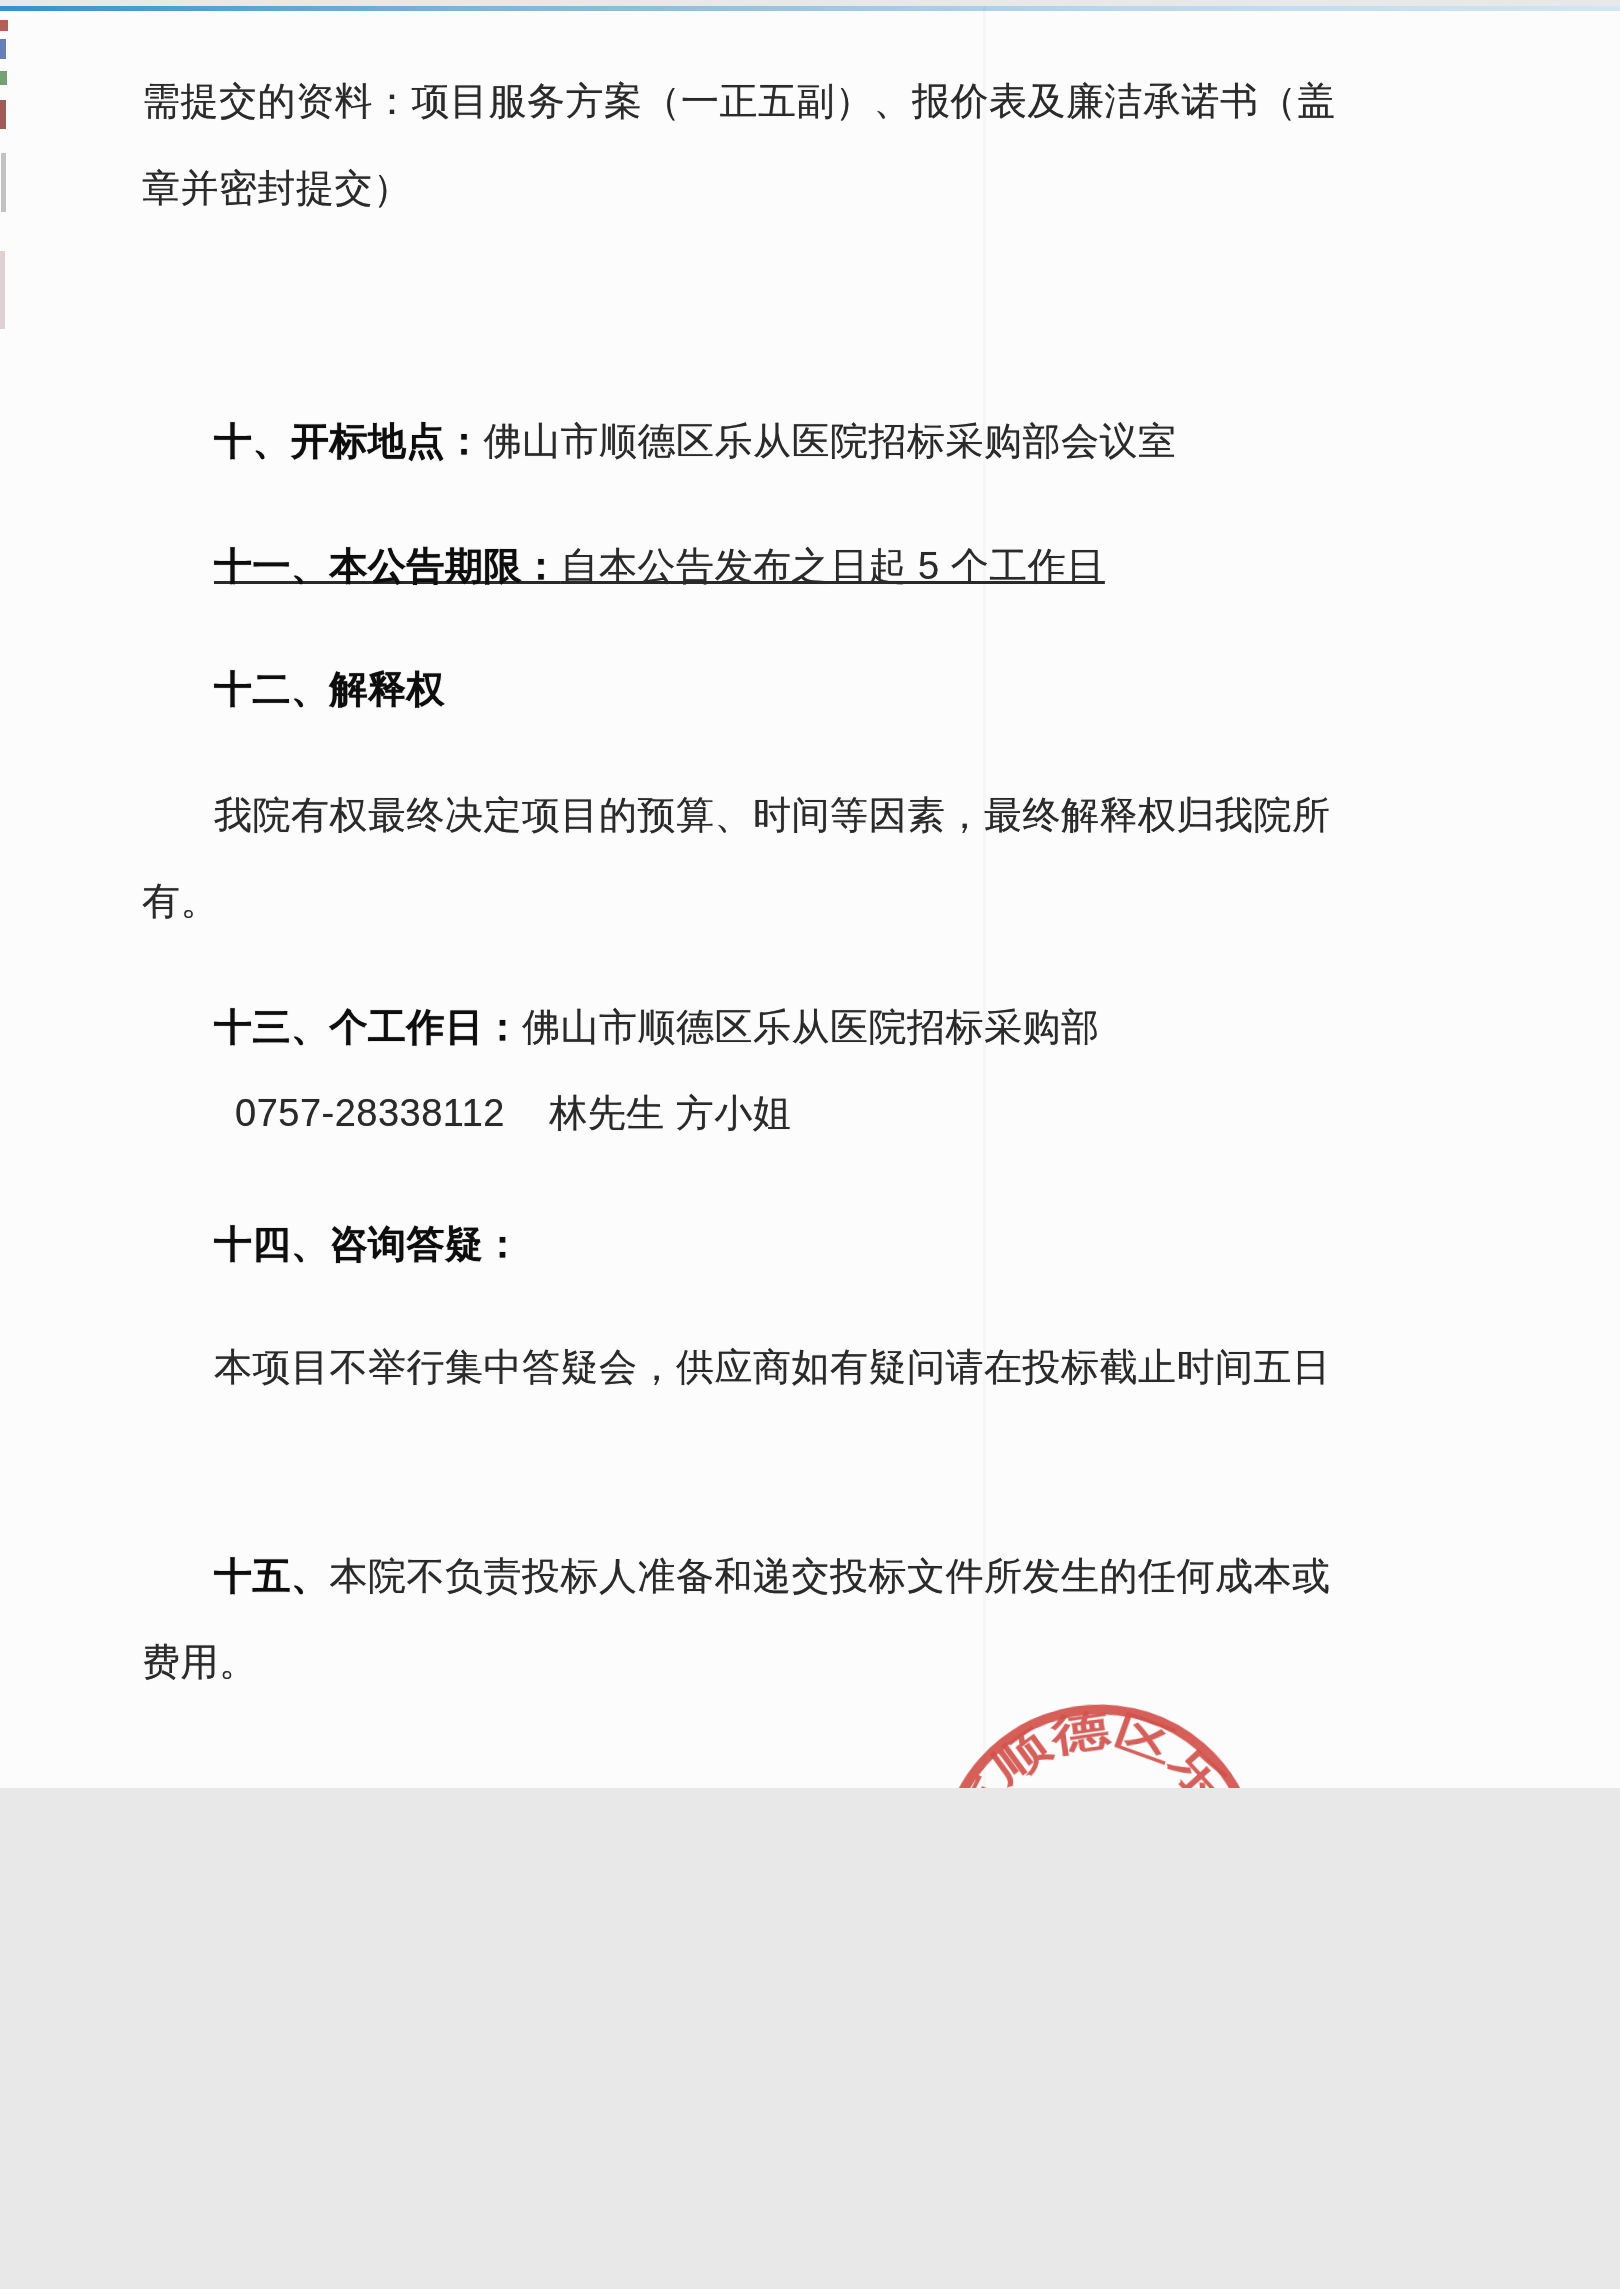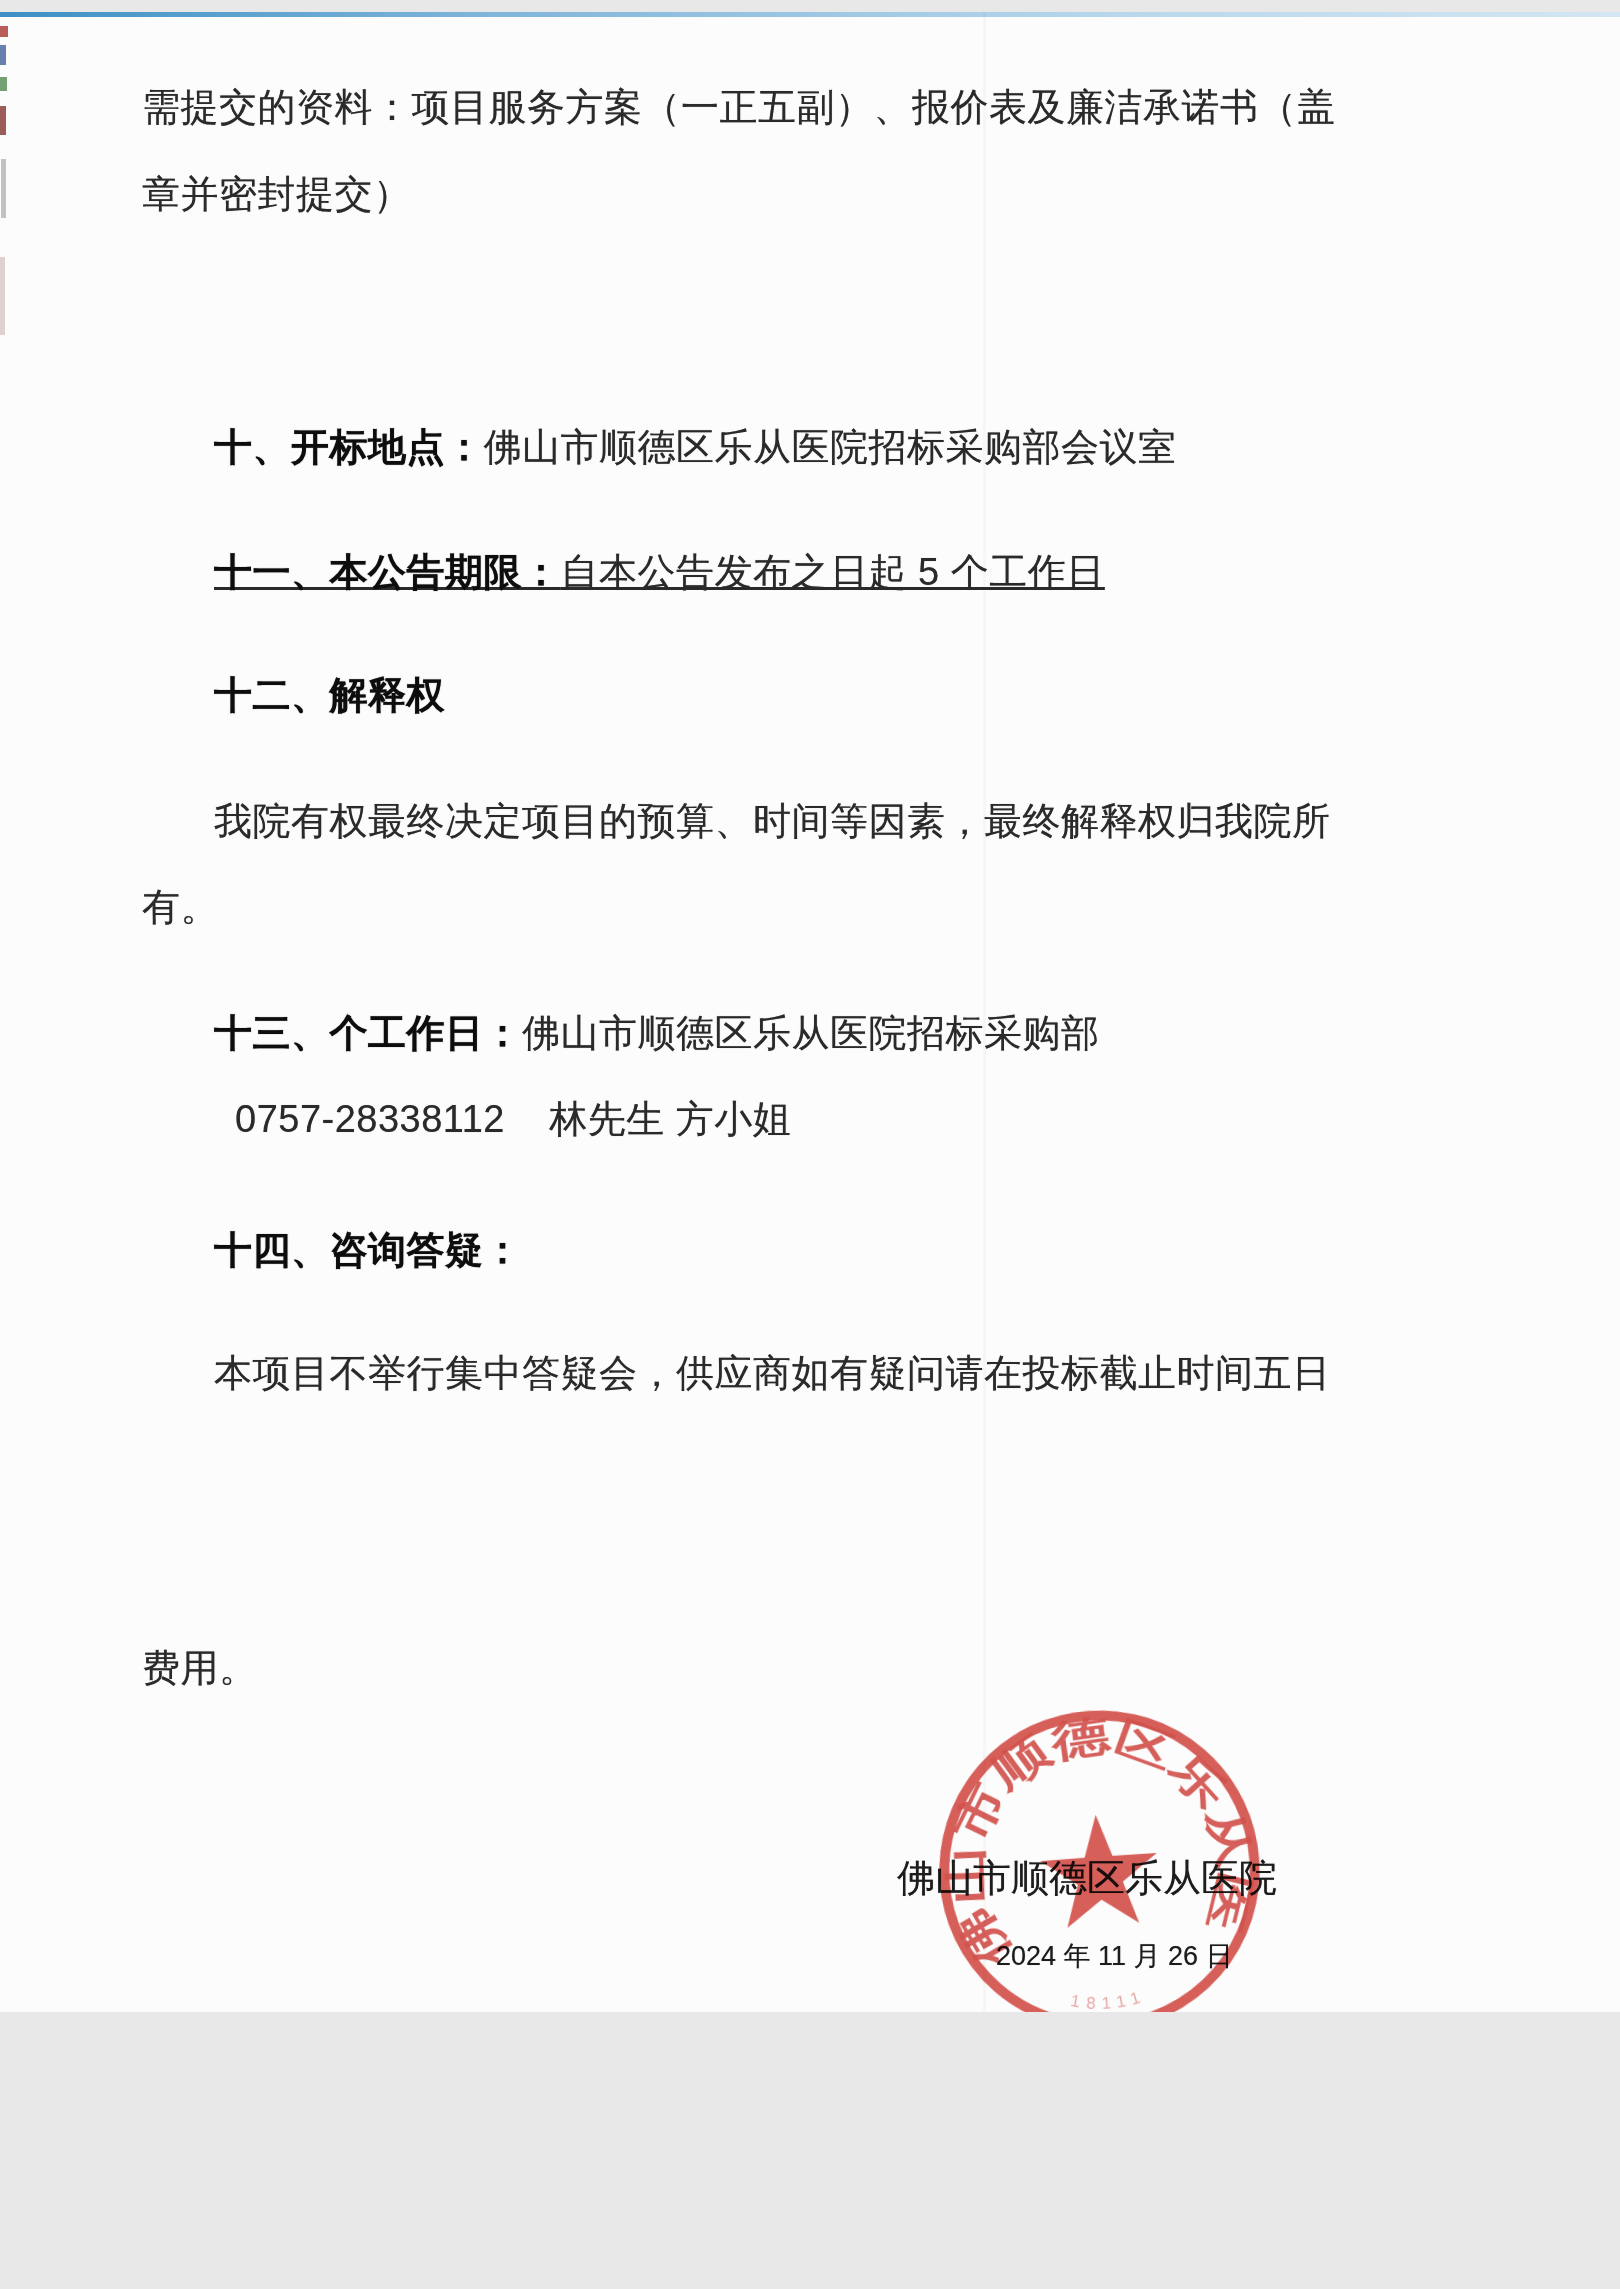--- a/index.html
+++ b/index.html
@@ -1,19 +1,19 @@
 <!DOCTYPE html>
 <html lang="zh"><head>
 <meta charset="utf-8">
 <style>
   html,body{margin:0;padding:0;background:#e8e8e8;}
   .page{
     position:relative;
-    width:1620px;height:2000px;
-    margin:12px auto;
+    width:1620px;height:1782px;
+    margin:6px auto;
     background:#fcfcfc;
     overflow:hidden;
     font-family:"Liberation Sans","DejaVu Sans",sans-serif;
   }
   
   .top-strip{
     position:absolute;left:0;top:0;width:100%;height:4.9px;
     background:linear-gradient(90deg,#3d8fc4,#7fb5da 30%,#b9d8ec 70%,#d3e6f3);
   }
   .artifact{position:absolute;}
@@ -82,20 +82,21 @@
   <p class="line l7"><span>有。</span></p>
 
   <p class="line l8 ind"><b>十三、个工作日：</b><span>佛山市顺德区乐从医院招标采购部</span></p>
 
   <p class="line l9"><span>0757-28338112    林先生 方小姐</span></p>
 
   <p class="line l10 ind"><b>十四、咨询答疑：</b></p>
 
   <p class="line l11 ind"><span>本项目不举行集中答疑会，供应商如有疑问请在投标截止时间五日</span></p>
 
+  <p class="line l13 ind"><b>十五、</b><span>本院不负责投标人准备和递交投标文件所发生的任何成本或</span></p>
   <p class="line l14"><span>费用。</span></p>
 
   <p class="sig-hospital">佛山市顺德区乐从医院</p>
   <p class="sig-date">2024 年 11 月 26 日</p>
 
   <svg class="stamp" viewBox="0 0 345 345">
     <defs>
       <path id="seal-arc" d="M 80.5 249.5 A 120 120 0 1 1 264.5 249.5" fill="none"></path>
       <path id="seal-bottom-arc" d="M 92 287 A 140 140 0 0 0 253 287" fill="none"></path>
     </defs>

